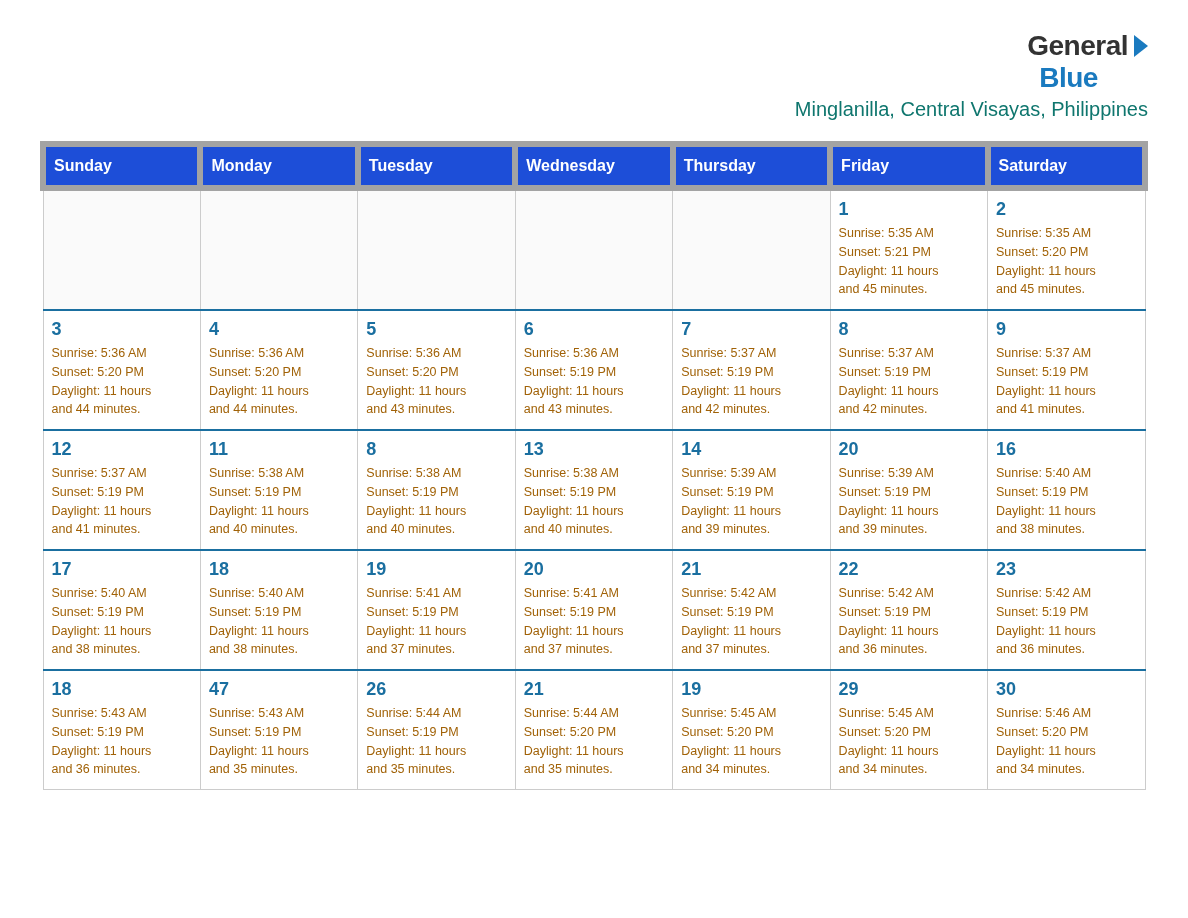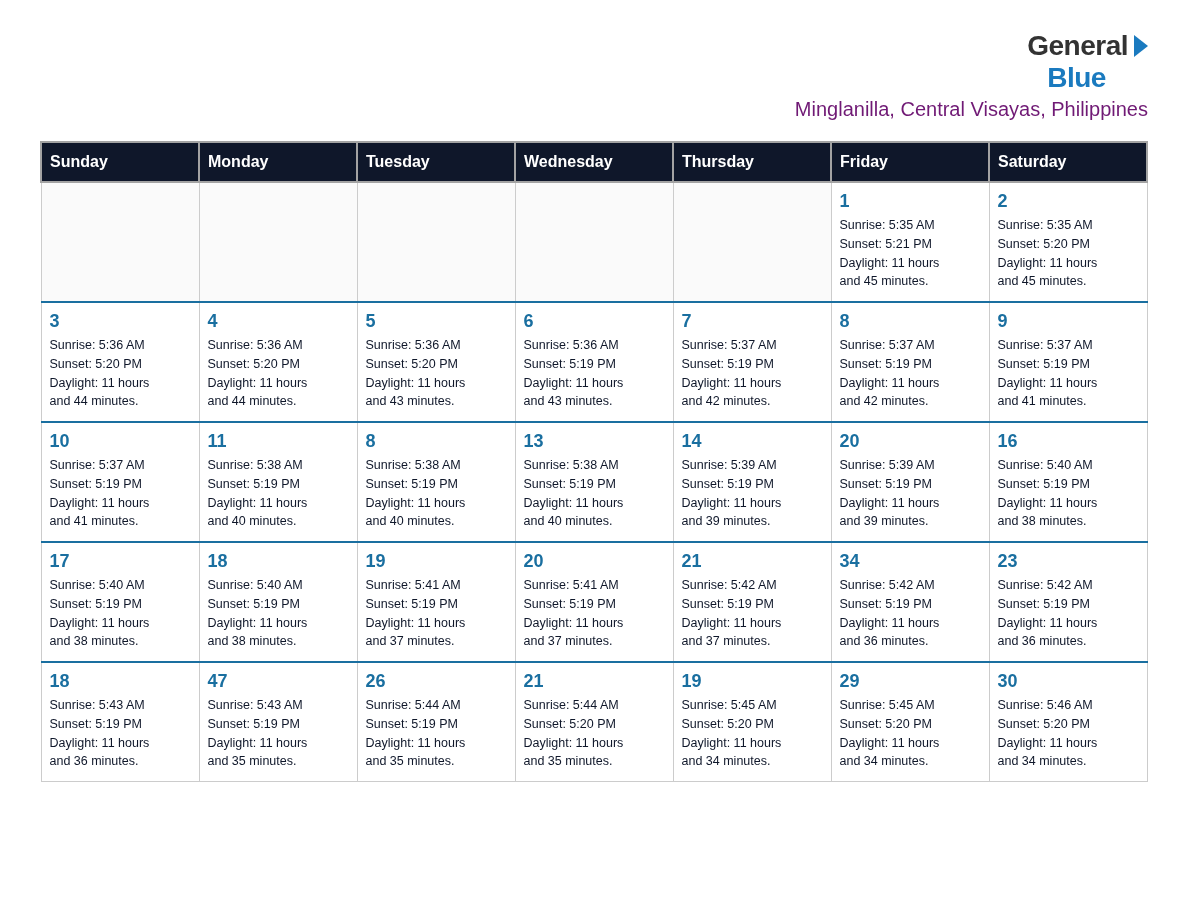--- a/index.html
+++ b/index.html
@@ -26,56 +26,56 @@
       text-align: right;
     }
     .month-title {
       font-size: 48px;
       font-weight: bold;
       color: #222;
       line-height: 1.1;
     }
     .location-title {
       font-size: 20px;
-      color: #701a75;
+      color: #0f766e;
       margin-top: 4px;
     }
     .calendar {
       width: 100%;
       border-collapse: collapse;
       border: 1px solid #aaa;
     }
     .calendar th {
-      background-color: #0f172a;
+      background-color: #1d4ed8;
       color: #fff;
       padding: 10px 8px;
       font-size: 16px;
       font-weight: bold;
       text-align: left;
-      border: 2px solid #a3a3a3;
+      border: 6px solid #a3a3a3;
     }
     .calendar td {
       vertical-align: top;
       padding: 8px 8px 10px 8px;
       border: 1px solid #ccc;
       width: 14.28%;
       min-height: 100px;
       font-size: 13px;
       color: #333;
     }
     .day-num {
       font-size: 18px;
       font-weight: bold;
       color: #1a6fa0;
       display: block;
       margin-bottom: 4px;
     }
     .day-info {
       font-size: 12.5px;
-      color: #0f172a;
+      color: #a16207;
       line-height: 1.5;
     }
     .empty-cell {
       background: #fafafa;
     }
     tr.week-row td {
       border-top: 2px solid #1a6fa0;
     }
     .logo-line1 {
       display: flex;
@@ -89,21 +89,21 @@
 </head>
 <body>
 
 <div class="header">
   <div class="logo">
     <div class="logo-line1">
       <span style="font-size:28px;font-weight:bold;color:#333;letter-spacing:-0.5px;">General</span>
       <span style="display:inline-block;margin-left:6px;width:0;height:0;border-left:14px solid #1a7abf;border-top:11px solid transparent;border-bottom:11px solid transparent;position:relative;top:0;"></span>
     </div>
     <div class="logo-line2">
-      <span style="font-size:28px;font-weight:bold;color:#1a7abf;letter-spacing:-0.5px;margin-left:20px;">Blue</span>
+      <span style="font-size:28px;font-weight:bold;color:#1a7abf;letter-spacing:-0.5px;margin-left:12px;">Blue</span>
     </div>
   </div>
   <div class="title-section">
     <div class="location-title">Minglanilla, Central Visayas, Philippines</div>
   </div>
 </div>
 
 <table class="calendar">
   <thead>
     <tr>
@@ -184,21 +184,21 @@
         <td>
           <span class="day-num">9</span>
           <div class="day-info" style="white-space: pre-line;">Sunrise: 5:37 AM
 Sunset: 5:19 PM
 Daylight: 11 hours
 and 41 minutes.</div>
         </td>
       </tr>
       <tr class="week-row">
         <td>
-          <span class="day-num">10</span>
+          <span class="day-num">12</span>
           <div class="day-info" style="white-space: pre-line;">Sunrise: 5:37 AM
 Sunset: 5:19 PM
 Daylight: 11 hours
 and 41 minutes.</div>
         </td>
         <td>
           <span class="day-num">11</span>
           <div class="day-info" style="white-space: pre-line;">Sunrise: 5:38 AM
 Sunset: 5:19 PM
 Daylight: 11 hours
@@ -270,21 +270,21 @@
 and 37 minutes.</div>
         </td>
         <td>
           <span class="day-num">21</span>
           <div class="day-info" style="white-space: pre-line;">Sunrise: 5:42 AM
 Sunset: 5:19 PM
 Daylight: 11 hours
 and 37 minutes.</div>
         </td>
         <td>
-          <span class="day-num">34</span>
+          <span class="day-num">22</span>
           <div class="day-info" style="white-space: pre-line;">Sunrise: 5:42 AM
 Sunset: 5:19 PM
 Daylight: 11 hours
 and 36 minutes.</div>
         </td>
         <td>
           <span class="day-num">23</span>
           <div class="day-info" style="white-space: pre-line;">Sunrise: 5:42 AM
 Sunset: 5:19 PM
 Daylight: 11 hours

